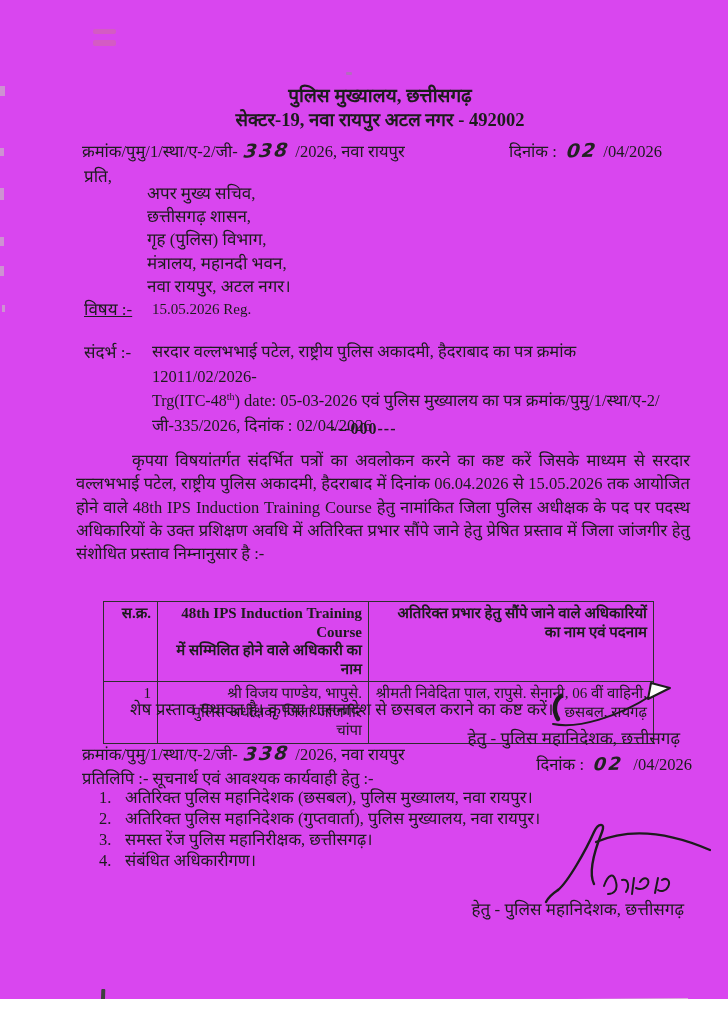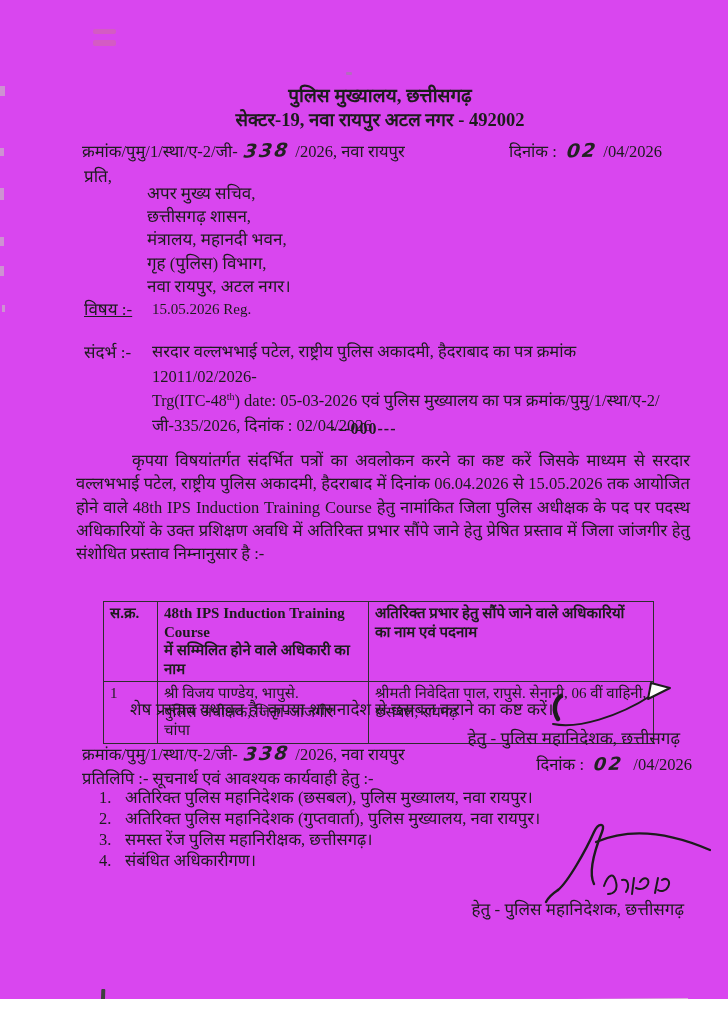--- a/index.html
+++ b/index.html
@@ -32,21 +32,21 @@
   .ref-text .dev{font-size:16.5px;}
   .separator{left:0;top:420px;width:728px;text-align:center;font-size:16px;letter-spacing:1px;font-weight:bold;}
   .body-par{
     left:76px;top:449px;width:614px;font-size:16.5px;line-height:23.3px;
     text-align:justify;text-indent:56px;
   }
   
   .doc-table{left:103px;top:601px;border-collapse:collapse;table-layout:fixed;width:550px;}
   .doc-table th,.doc-table td{
     border:1.6px solid #2d2d2d;vertical-align:top;padding:2px 6px 3px 6px;
-    font-size:15px;line-height:18.5px;text-align:left;
+    font-size:15px;line-height:18.5px;text-align:right;
   }
   .doc-table th{font-weight:600;}
   .col-sno{width:54px;}
   .col-officer{width:211px;}
   .col-charge{width:285px;}
   .cell-charge{text-align:justify;}
   .closing{left:130px;top:697px;font-size:17px;}
   .sig1{left:546px;top:681px;}
   .signatory-top{right:36px;top:729px;font-size:17px;text-align:right;line-height:20px;}
   .signatory-top .l1{padding-right:12px;}
@@ -90,22 +90,22 @@
     <div class="org-line2">सेक्टर-19, नवा रायपुर अटल नगर - 492002</div>
   </div>
 
   <div class="abs ref-top-left"><span>क्रमांक/पुमु/1/स्था/ए-2/जी-</span><span class="hand">338</span><span>/2026, नवा रायपुर</span></div>
   <div class="abs ref-top-right"><span>दिनांक : </span><span class="hand">02</span><span>/04/2026</span></div>
 
   <div class="abs salutation">प्रति,</div>
   <div class="abs recipient">
     <div>अपर मुख्य सचिव,</div>
     <div>छत्तीसगढ़ शासन,</div>
+    <div>गृह (पुलिस) विभाग,</div>
     <div>मंत्रालय, महानदी भवन,</div>
-    <div>गृह (पुलिस) विभाग,</div>
     <div>नवा रायपुर, अटल नगर।</div>
   </div>
 
   <div class="abs subject-label">विषय :-</div>
   <div class="abs subject-text">
     <div>15.05.2026 Reg.</div>
   </div>
 
   <div class="abs ref-label">संदर्भ :-</div>
   <div class="abs ref-text">

